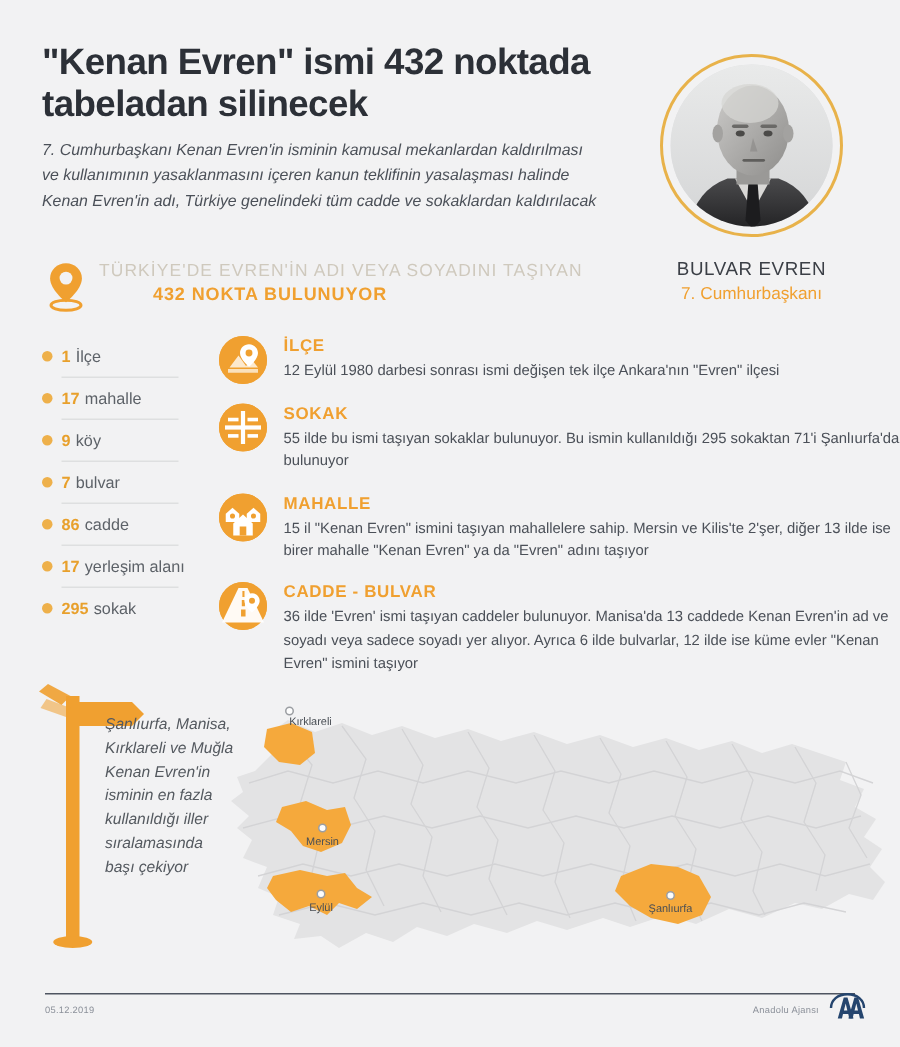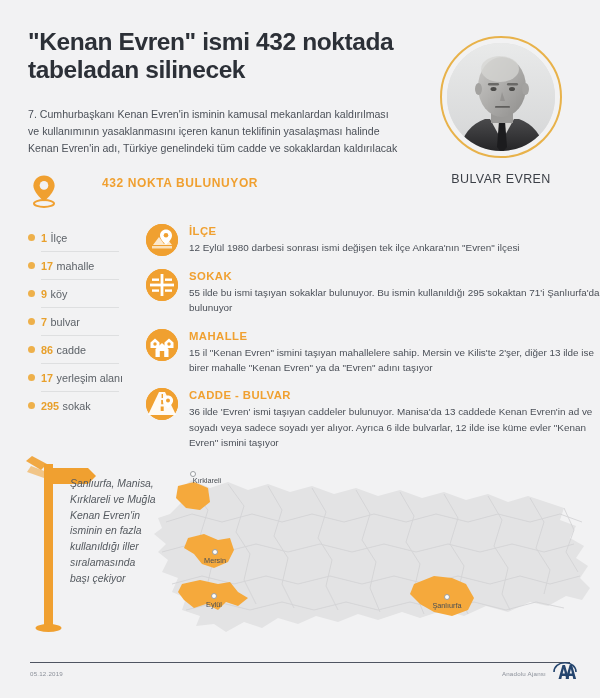--- a/index.html
+++ b/index.html
@@ -17,25 +17,26 @@
 
   
   .header { position: absolute; left: 28px; top: 28px; width: 390px; }
   .title {
     font-size: 24.5px; line-height: 1.14;
     font-weight: bold;
     color: #2c3037;
     letter-spacing: -0.4px;
   }
   .desc {
-    margin-top: 22px;
+    margin-top: 8px;
     font-size: 10.6px;
     line-height: 1.62;
     color: #4b5058;
     width: 370px;
+    font-style: italic;
   }
 
   
   .portrait-wrap { position: absolute; left: 428px; top: 36px; width: 146px; text-align: center; }
   .portrait-ring {
     width: 122px; height: 122px; margin: 0 auto;
     border-radius: 50%;
     border: 2.4px solid #e8b24a;
     padding: 5px;
     background: #f2f2f3;
@@ -206,31 +207,33 @@
           <path d="M55 49 L53 58 L58 58 Z" fill="#888785" opacity="0.6"></path>
 
           <rect x="48" y="63" width="15" height="1.8" rx="0.9" fill="#5f5e5c"></rect>
 
           <ellipse cx="31.5" cy="46" rx="3.5" ry="6" fill="#a3a2a0"></ellipse>
           <ellipse cx="78.5" cy="46" rx="3.5" ry="6" fill="#a3a2a0"></ellipse>
         </svg>
       </div>
     </div>
     <div class="portrait-name">BULVAR EVREN</div>
+    <div class="portrait-role">7. Cumhurbaşkanı</div>
   </div>
 
   <div class="banner">
     <div class="banner-icon">
       <svg viewBox="0 0 28 34" width="28" height="34">
         <path d="M14 1.5 C8 1.5 3.4 6 3.4 11.6 C3.4 19 14 27.5 14 27.5 C14 27.5 24.6 19 24.6 11.6 C24.6 6 20 1.5 14 1.5 Z" fill="#f0a030"></path>
         <circle cx="14" cy="11.4" r="4.3" fill="#f2f2f3"></circle>
         <ellipse cx="14" cy="29.5" rx="10" ry="3.4" fill="none" stroke="#f0a030" stroke-width="2"></ellipse>
       </svg>
     </div>
     <div>
+      <div class="banner-l1">TÜRKİYE'DE EVREN'İN ADI VEYA SOYADINI TAŞIYAN</div>
       <div class="banner-l2">432 NOKTA BULUNUYOR</div>
     </div>
   </div>
 
   <div class="stats">
     <div class="stat-row">
       <span class="stat-dot"></span>
       <span class="stat-num">1</span>
       <span>İlçe</span>
     </div>

